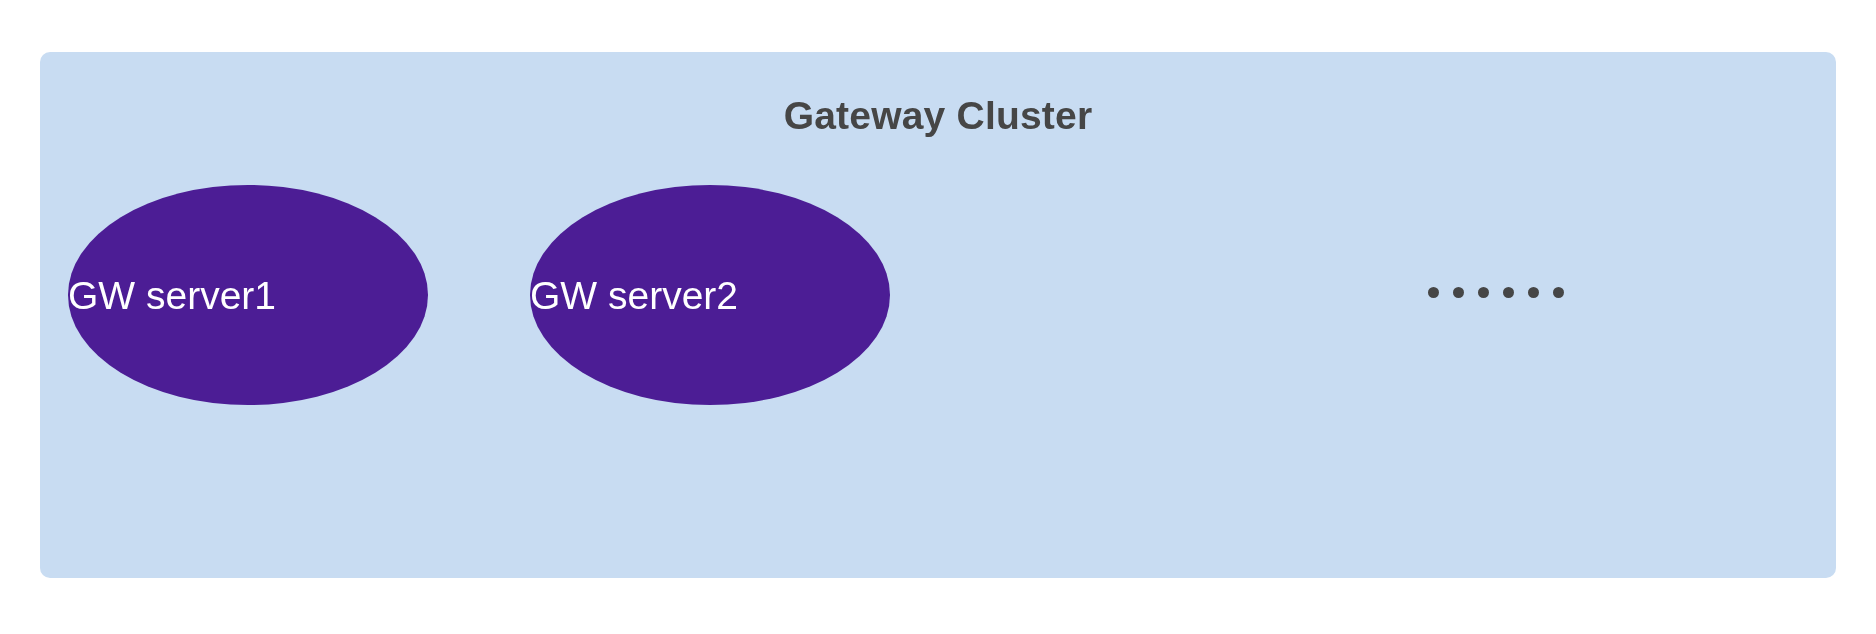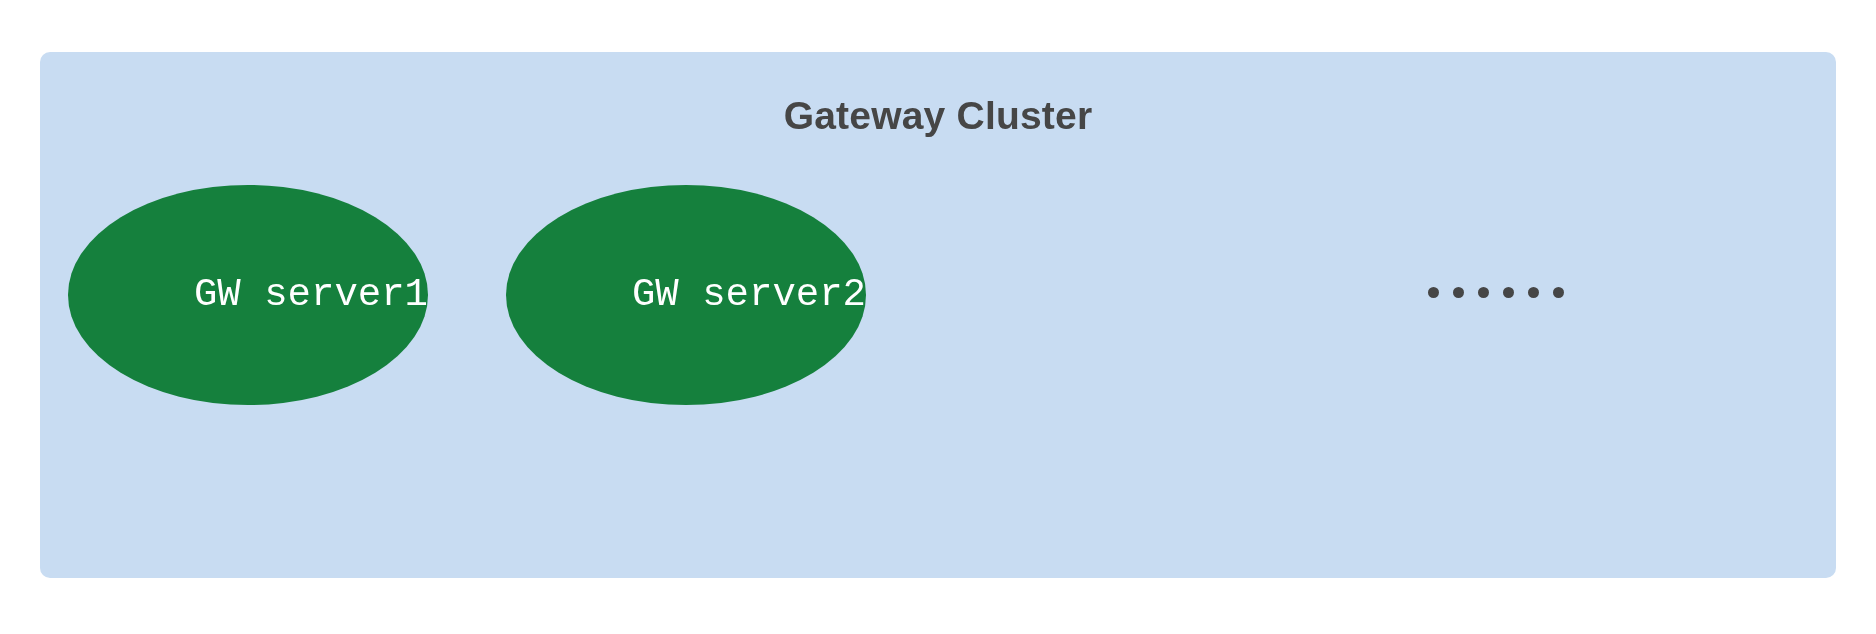--- a/index.html
+++ b/index.html
@@ -53,30 +53,29 @@
     width: 1796px;
     height: 220px;
   }
 
   .node {
     position: absolute;
     top: 0;
     width: 360px;
     height: 220px;
     border-radius: 50%;
-    background: #15803d;
+    background: #4c1d95;
     display: flex;
     align-items: center;
-    justify-content: flex-end;
+    justify-content: flex-start;
     box-sizing: border-box;
-    font-family: Liberation Mono, monospace;
   }
 
   .node-1 { left: 28px; }
-  .node-2 { left: 466px; }
+  .node-2 { left: 490px; }
   .node-3 { left: 950px; }
 
   .node-label {
     font-size: 39px;
     font-weight: normal;
     color: #ffffff;
     line-height: 1;
     white-space: nowrap;
     text-align: center;
   }

